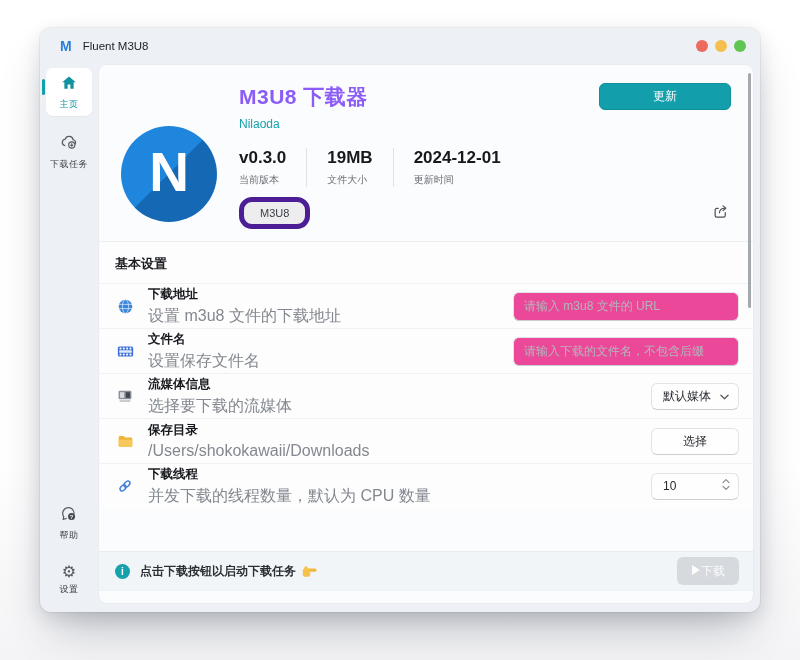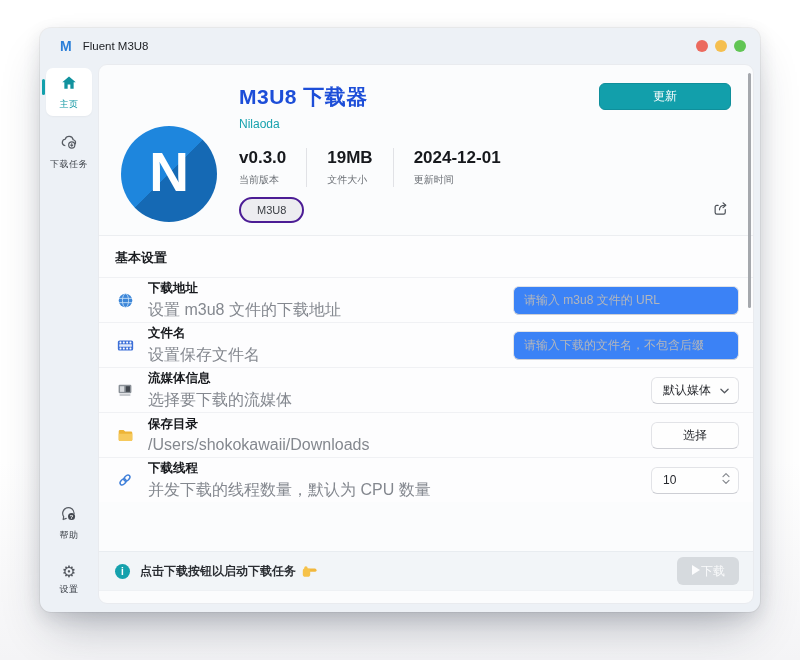--- a/index.html
+++ b/index.html
@@ -46,42 +46,42 @@
     position:absolute; top:18px; right:22px; width:132px; height:27px;
     background:#129fab; border:1px solid #0f8f9b; border-radius:6px; color:#fff;
     font-size:12px; display:flex; align-items:center; justify-content:center; cursor:pointer;
     font-family:inherit;
   }
   .hero-flex { display:flex; }
   .logo-wrap { flex:0 0 96px; margin-top:43px; }
   .applogo { width:96px; height:96px; border-radius:50%; background:linear-gradient(135deg,#1e86dd 50%,#1569b4 50%); display:flex; align-items:center; justify-content:center; }
   .applogo span { color:#fff; font-size:55px; font-weight:700; line-height:1; transform:translateY(-2px); }
   .hero-text { margin-left:22px; flex:1; min-width:0; }
-  .hero-title { font-size:21px; font-weight:700; color:#1d4ed8; letter-spacing:.5px; }
+  .hero-title { font-size:21px; font-weight:700; color:#8b5cf6; letter-spacing:.5px; }
   .hero-author { font-size:12px; color:#18a2ae; margin-top:6px; font-weight:500; }
   .stats { display:flex; align-items:center; margin-top:17px; }
   .stat { padding:0 20px; border-left:1px solid #e1e2e6; }
   .stat:first-child { padding-left:0; border-left:none; }
   .stat .v { font-size:17px; font-weight:700; color:#17191d; }
   .stat .k { font-size:10px; color:#6c7076; margin-top:5px; }
   .desc { margin-top:15px; font-size:12px; line-height:1.7; color:#2e3136; letter-spacing:.2px; max-width:515px; }
   .tag-row { margin-top:10px; display:flex; align-items:center; justify-content:space-between; }
-  .tag-pill { background:#ededf0; border:2px solid #4c1d95; border-radius:13px; padding:5px 16px; font-size:11px; color:#3a3d42; }
+  .tag-pill { background:#ededf0; border:5px solid #4c1d95; border-radius:13px; padding:5px 16px; font-size:11px; color:#3a3d42; }
   .share-btn { background:none; border:none; cursor:pointer; padding:2px; display:flex; }
 
   
   .settings { flex:0 0 auto; background:#fdfdfe; border-top:1px solid #eceef1; }
   .settings-h { padding:13px 16px 10px; font-size:13px; font-weight:700; color:#1b1d21; }
   .srow { display:flex; align-items:center; height:45px; padding:0 14px 0 16px; border-top:1px solid #f0f1f4; background:#fdfdfe; }
   .srow .ic { width:20px; display:flex; justify-content:center; flex:0 0 20px; }
   .srow .txt { margin-left:13px; }
   .srow .t { font-size:12.5px; font-weight:600; color:#17191d; }
   .srow .s { font-size:16px; color:#84888f; margin-top:3px; }
   .ctrl { margin-left:auto; }
-  .ti { width:226px; height:29px; border:1px solid #e2e3e7; border-bottom-color:#cdced4; border-radius:6px; background:#3b82f6; font-size:12px; color:#33363b; padding:0 10px; font-family:inherit; }
+  .ti { width:226px; height:29px; border:1px solid #e2e3e7; border-bottom-color:#cdced4; border-radius:6px; background:#ec4899; font-size:12px; color:#33363b; padding:0 10px; font-family:inherit; }
   .ti::placeholder { color:#b3b6bc; }
   .select-box, .choose-btn, .num-box {
     width:88px; height:27px; border:1px solid #e2e3e7; border-bottom-color:#cdced4; border-radius:6px;
     background:#fefefe; font-size:12px; color:#26282d; font-family:inherit;
   }
   .select-box { display:flex; align-items:center; justify-content:space-between; padding:0 9px 0 11px; cursor:pointer; }
   .choose-btn { cursor:pointer; }
   .num-box { display:flex; align-items:center; justify-content:space-between; padding:0 8px 0 11px; cursor:text; }
 
   

